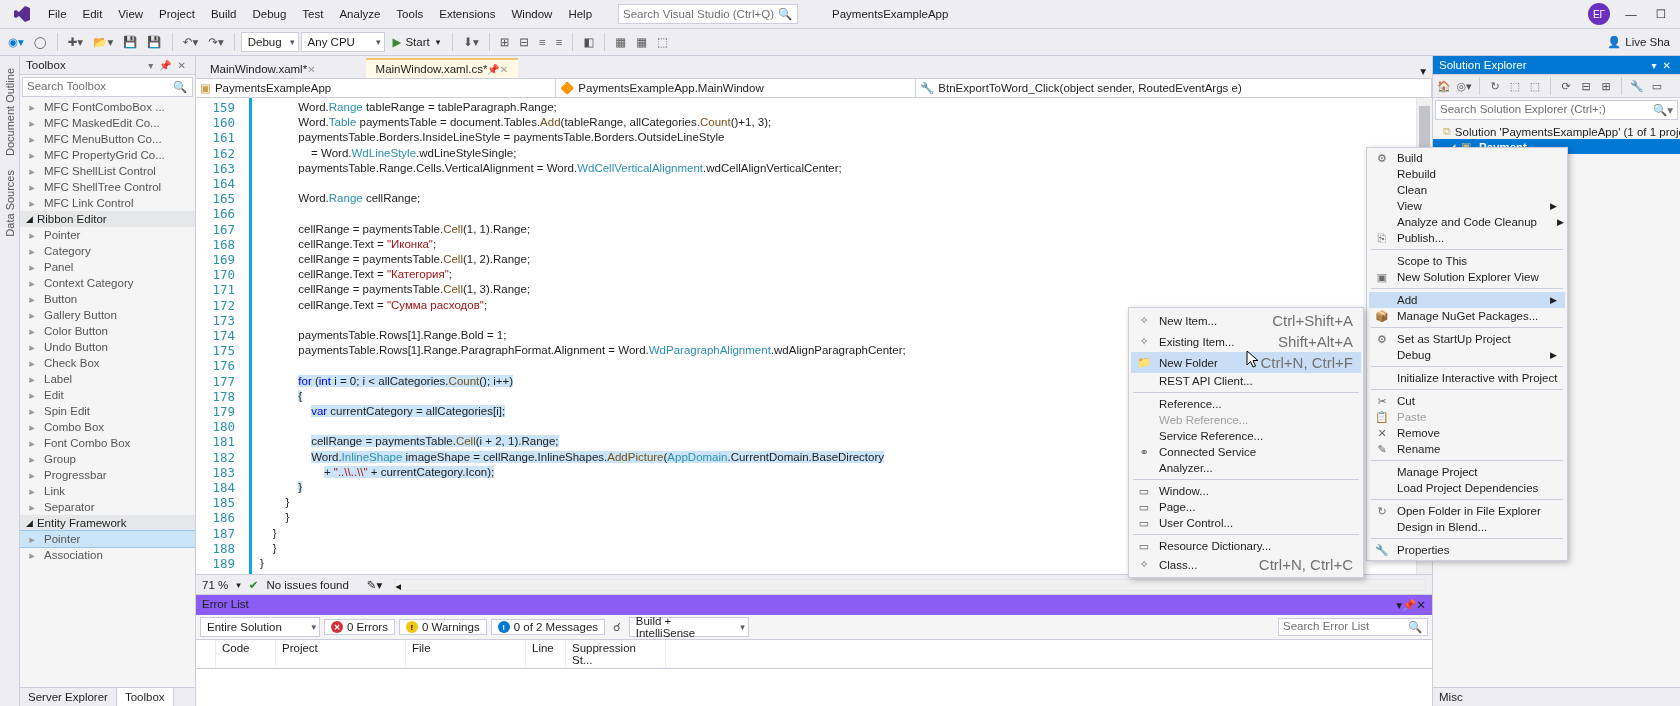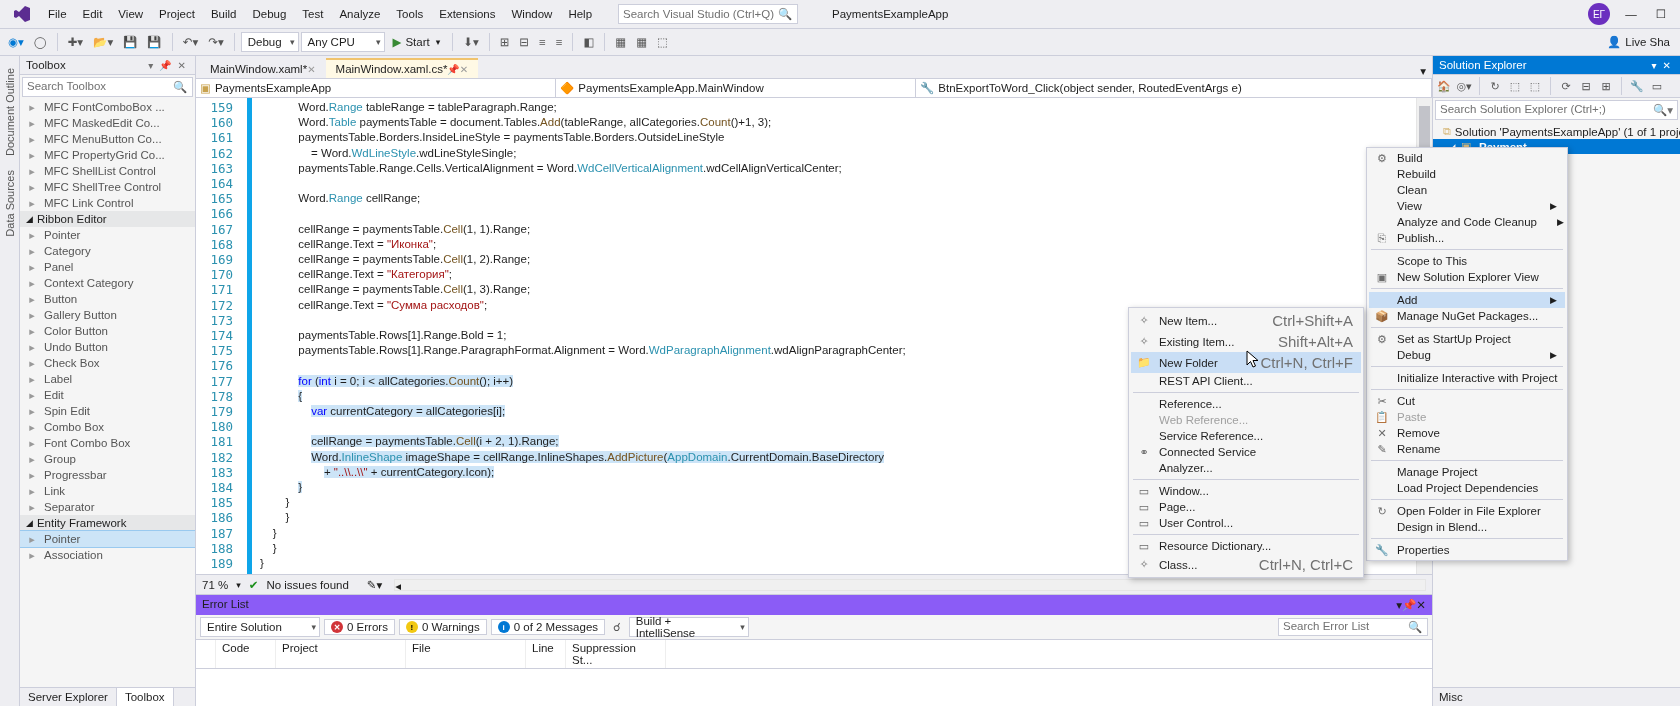--- a/index.html
+++ b/index.html
@@ -38,28 +38,28 @@
 .tbx-item { padding:2px 4px 2px 24px; display:flex; gap:6px; align-items:center; color:#555; position:relative; }
 .tbx-item.sel { background:#cce4f7; outline:1px solid #99c9ef; }
 .tbx-icon { position:absolute; left:6px; width:12px; text-align:center; color:#999; font-size:11px; }
 .bottom-tabs { display:flex; border-top:1px solid #cccedb; background:#eeeef2; }
 .bottom-tab { padding:3px 8px; border-right:1px solid #cccedb; }
 .bottom-tab.active { background:#fff; }
 
 .editor-area { flex:1; display:flex; flex-direction:column; background:#fff; min-width:0; }
 .doc-tabs { display:flex; background:#eeeef2; height:22px; align-items:flex-end; padding-left:4px; }
 .doc-tab { padding:3px 10px; background:#eeeef2; display:flex; align-items:center; color:#1e1e1e; }
-.doc-tab.active { background:#fff9e5; border-top:2px solid #f0c36d; }
+.doc-tab.active { background:#fff9e5; border-top:2px solid #f0c36d;margin-left:40px; }
 .doc-tab .close { color:#999; font-size:10px; }
 .nav-bar { display:flex; height:20px; border-top:1px solid #cccedb; border-bottom:1px solid #cccedb; background:#fff; }
 .nav-seg { flex:1; border-right:1px solid #cccedb; padding:1px 4px; display:flex; align-items:center; gap:4px; color:#1e1e1e; overflow:hidden; white-space:nowrap; }
 .nav-seg.small { flex:0 0 360px; }
 
 .code-host { flex:1; display:flex; overflow:hidden; position:relative; }
-.gutter { width:56px; background:#fff; text-align:right; color:#2b91af; padding:2px 14px 2px 0; font-family:Consolas,monospace; font-size:12.5px; line-height:15.2px; border-right:5px solid #0ea5e9; }
+.gutter { width:56px; background:#fff; text-align:right; color:#2b91af; padding:2px 14px 2px 0; font-family:Consolas,monospace; font-size:12.5px; line-height:15.2px; border-right:3px solid #0ea5e9; }
 .code { flex:1; font-family:Consolas,monospace; font-size:12.5px; line-height:15.2px; padding:2px 0 2px 8px; overflow:hidden; white-space:pre; position:relative; }
 .code .sel { background:#cce4f7; }
 .c-type{color:#2b91af;} .c-kw{color:#0000ff;} .c-str{color:#a31515;} .c-mth{color:#74531f;}
 .vscroll { width:16px; background:#f0f0f0; border-left:1px solid #e5e5e5; position:relative; }
 .vscroll .thumb { position:absolute; left:2px; right:2px; top:8px; height:60px; background:#c2c3c9; }
 
 .status-strip { height:20px; border-top:1px solid #cccedb; display:flex; align-items:center; padding:0 6px; gap:8px; background:#eeeef2; font-size:11px; color:#1e1e1e; }
 .ok-icon { color:#1a8f1a; }
 .hscroll { flex:1; height:12px; background:#f0f0f0; margin-left:4px; position:relative; border:1px solid #e5e5e5; }
 

